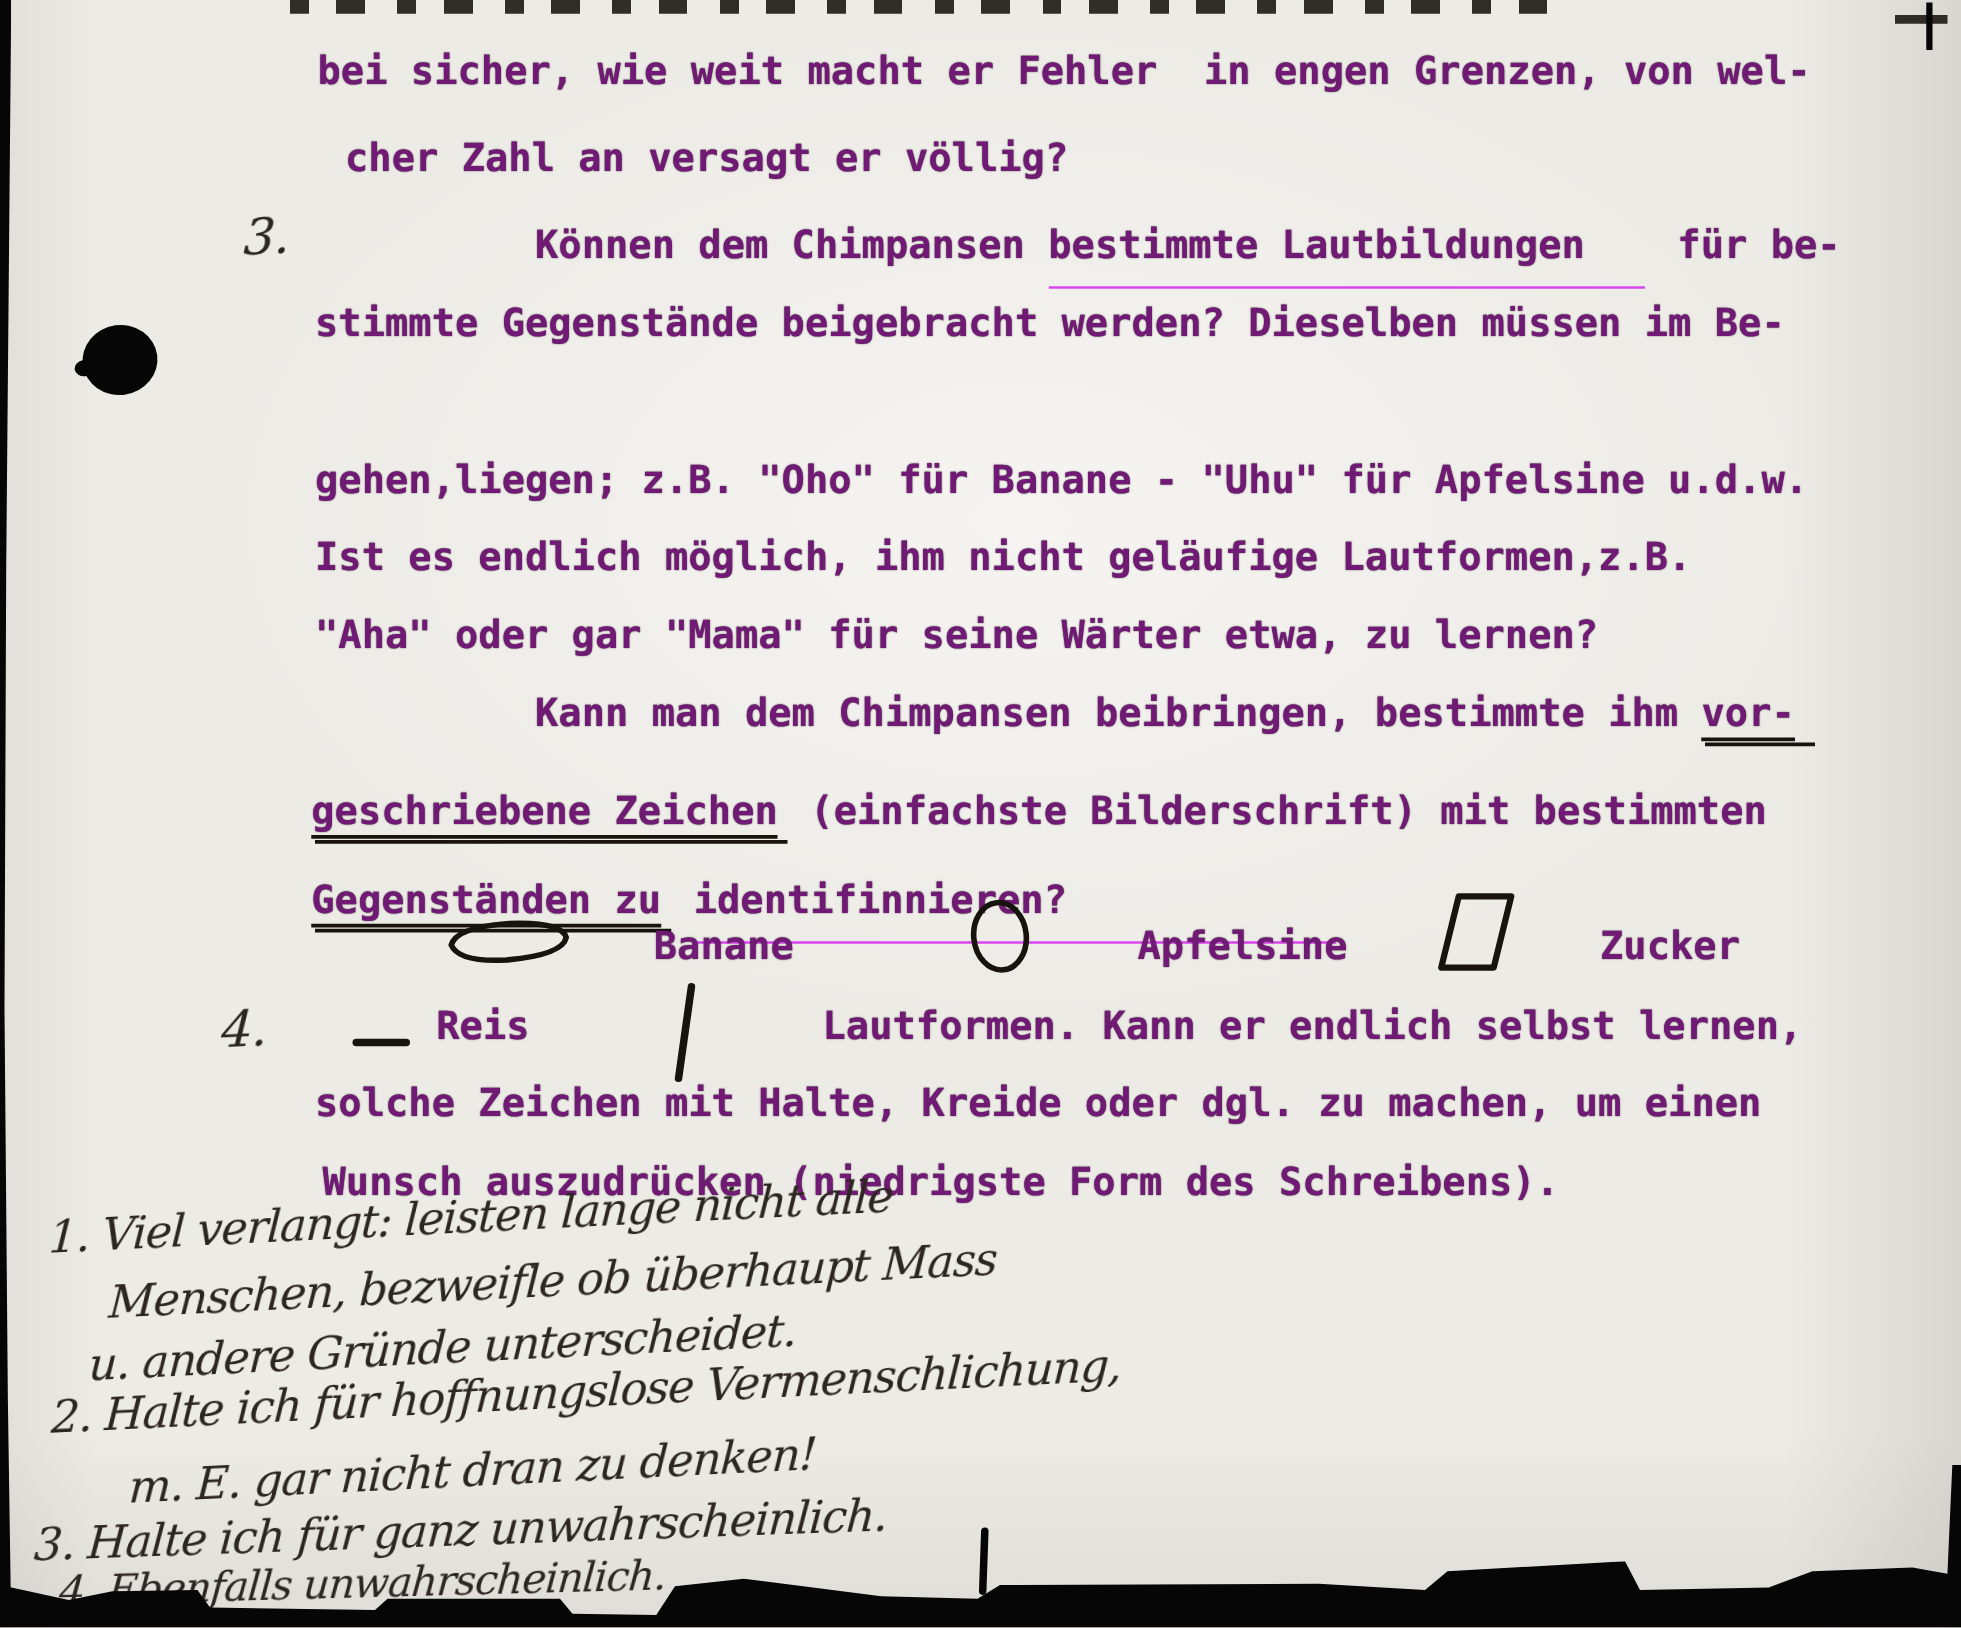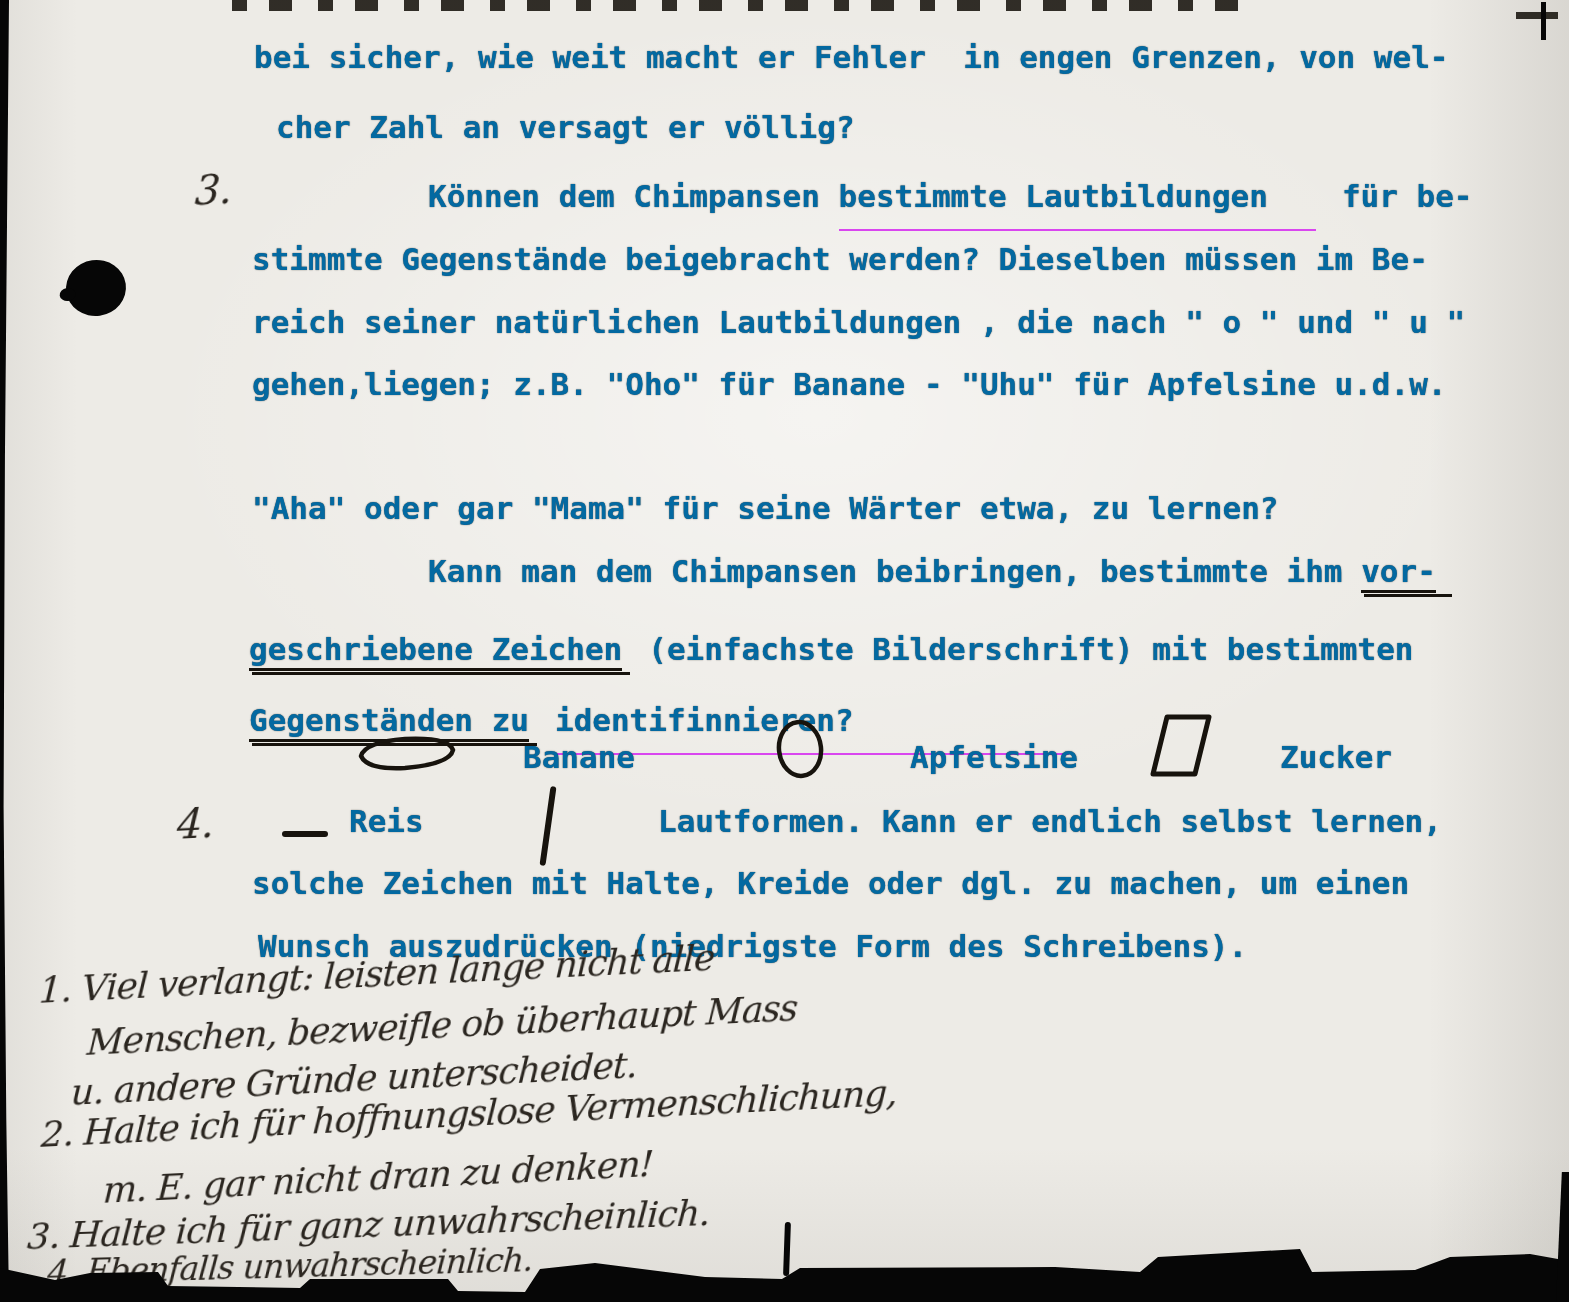--- a/index.html
+++ b/index.html
@@ -17,21 +17,21 @@
     background:
       radial-gradient(ellipse 60% 45% at 52% 32%, rgba(255,255,255,.45), rgba(255,255,255,0) 70%),
       linear-gradient(90deg, rgba(40,35,25,.06) 0%, rgba(0,0,0,0) 5%, rgba(0,0,0,0) 91%, rgba(40,35,25,.10) 100%),
       linear-gradient(0deg, rgba(40,35,25,.07) 0%, rgba(0,0,0,0) 12%);
   }
   
   .t{
     position:absolute;
     font-size:31px;line-height:34px;
     font-weight:bold;
-    color:#0369a1;
+    color:#701a75;
     white-space:pre;
     letter-spacing:0;
     text-shadow:0 0 1.2px rgba(23,19,13,.8);
   }
   .u{border-bottom:2px solid #d946ef;padding-bottom:15px;}
   .u-ext{padding-right:48px;}
   .u-extlong{padding-right:215px;}
   .u2{position:relative;border-bottom:3px solid #17130d;padding-bottom:1px;}
   .u2::after{content:"";position:absolute;left:3px;right:-8px;bottom:-7px;height:3px;background:#17130d;}
   .u2-far::after{right:-16px;}
@@ -100,22 +100,22 @@
   <div class="frag frag-dash"></div>
   <div class="artifact tr-tick"></div>
 
   <div class="t" style="left:254px;top:40px;">bei sicher, wie weit macht er Fehler  in engen Grenzen, von wel-</div>
   <div class="t" style="left:276px;top:110px;">cher Zahl an versagt er völlig?</div>
 
   <div class="h h-num" style="left:194px;top:172px;">3.</div>
   <div class="t" style="left:428px;top:179px;"><span>Können dem Chimpansen </span><span class="u u-ext">bestimmte Lautbildungen</span><span class="gap-l">für be-</span></div>
 
   <div class="t" style="left:252px;top:242px;">stimmte Gegenstände beigebracht werden? Dieselben müssen im Be-</div>
-  <div class="t" style="left:252px;top:305px;">reich seiner natürlichen Lautbildungen , die nach " o " und " u "</div>
   <div class="t" style="left:252px;top:367px;">gehen,liegen; z.B. "Oho" für Banane - "Uhu" für Apfelsine u.d.w.</div>
+  <div class="t" style="left:252px;top:429px;">Ist es endlich möglich, ihm nicht geläufige Lautformen,z.B.</div>
   <div class="t" style="left:252px;top:491px;">"Aha" oder gar "Mama" für seine Wärter etwa, zu lernen?</div>
 
   <div class="t" style="left:428px;top:554px;text-align:center;"><span>Kann man dem Chimpansen beibringen, bestimmte ihm </span><span class="u2 u2-far">vor-</span></div>
 
   <div class="t" style="left:249px;top:616px;margin-top:16px;"><span class="u2">geschriebene Zeichen</span><span class="gap-l">(einfachste Bilderschrift) mit bestimmten</span></div>
 
   <div class="t" style="left:249px;top:703px;"><span class="u2">Gegenständen zu</span><span class="u u-extlong gap-l">identifinnieren?</span></div>
 
   <div class="shape" style="left:355px;top:732px;">
     <svg width="104" height="44" viewBox="0 0 104 44">

